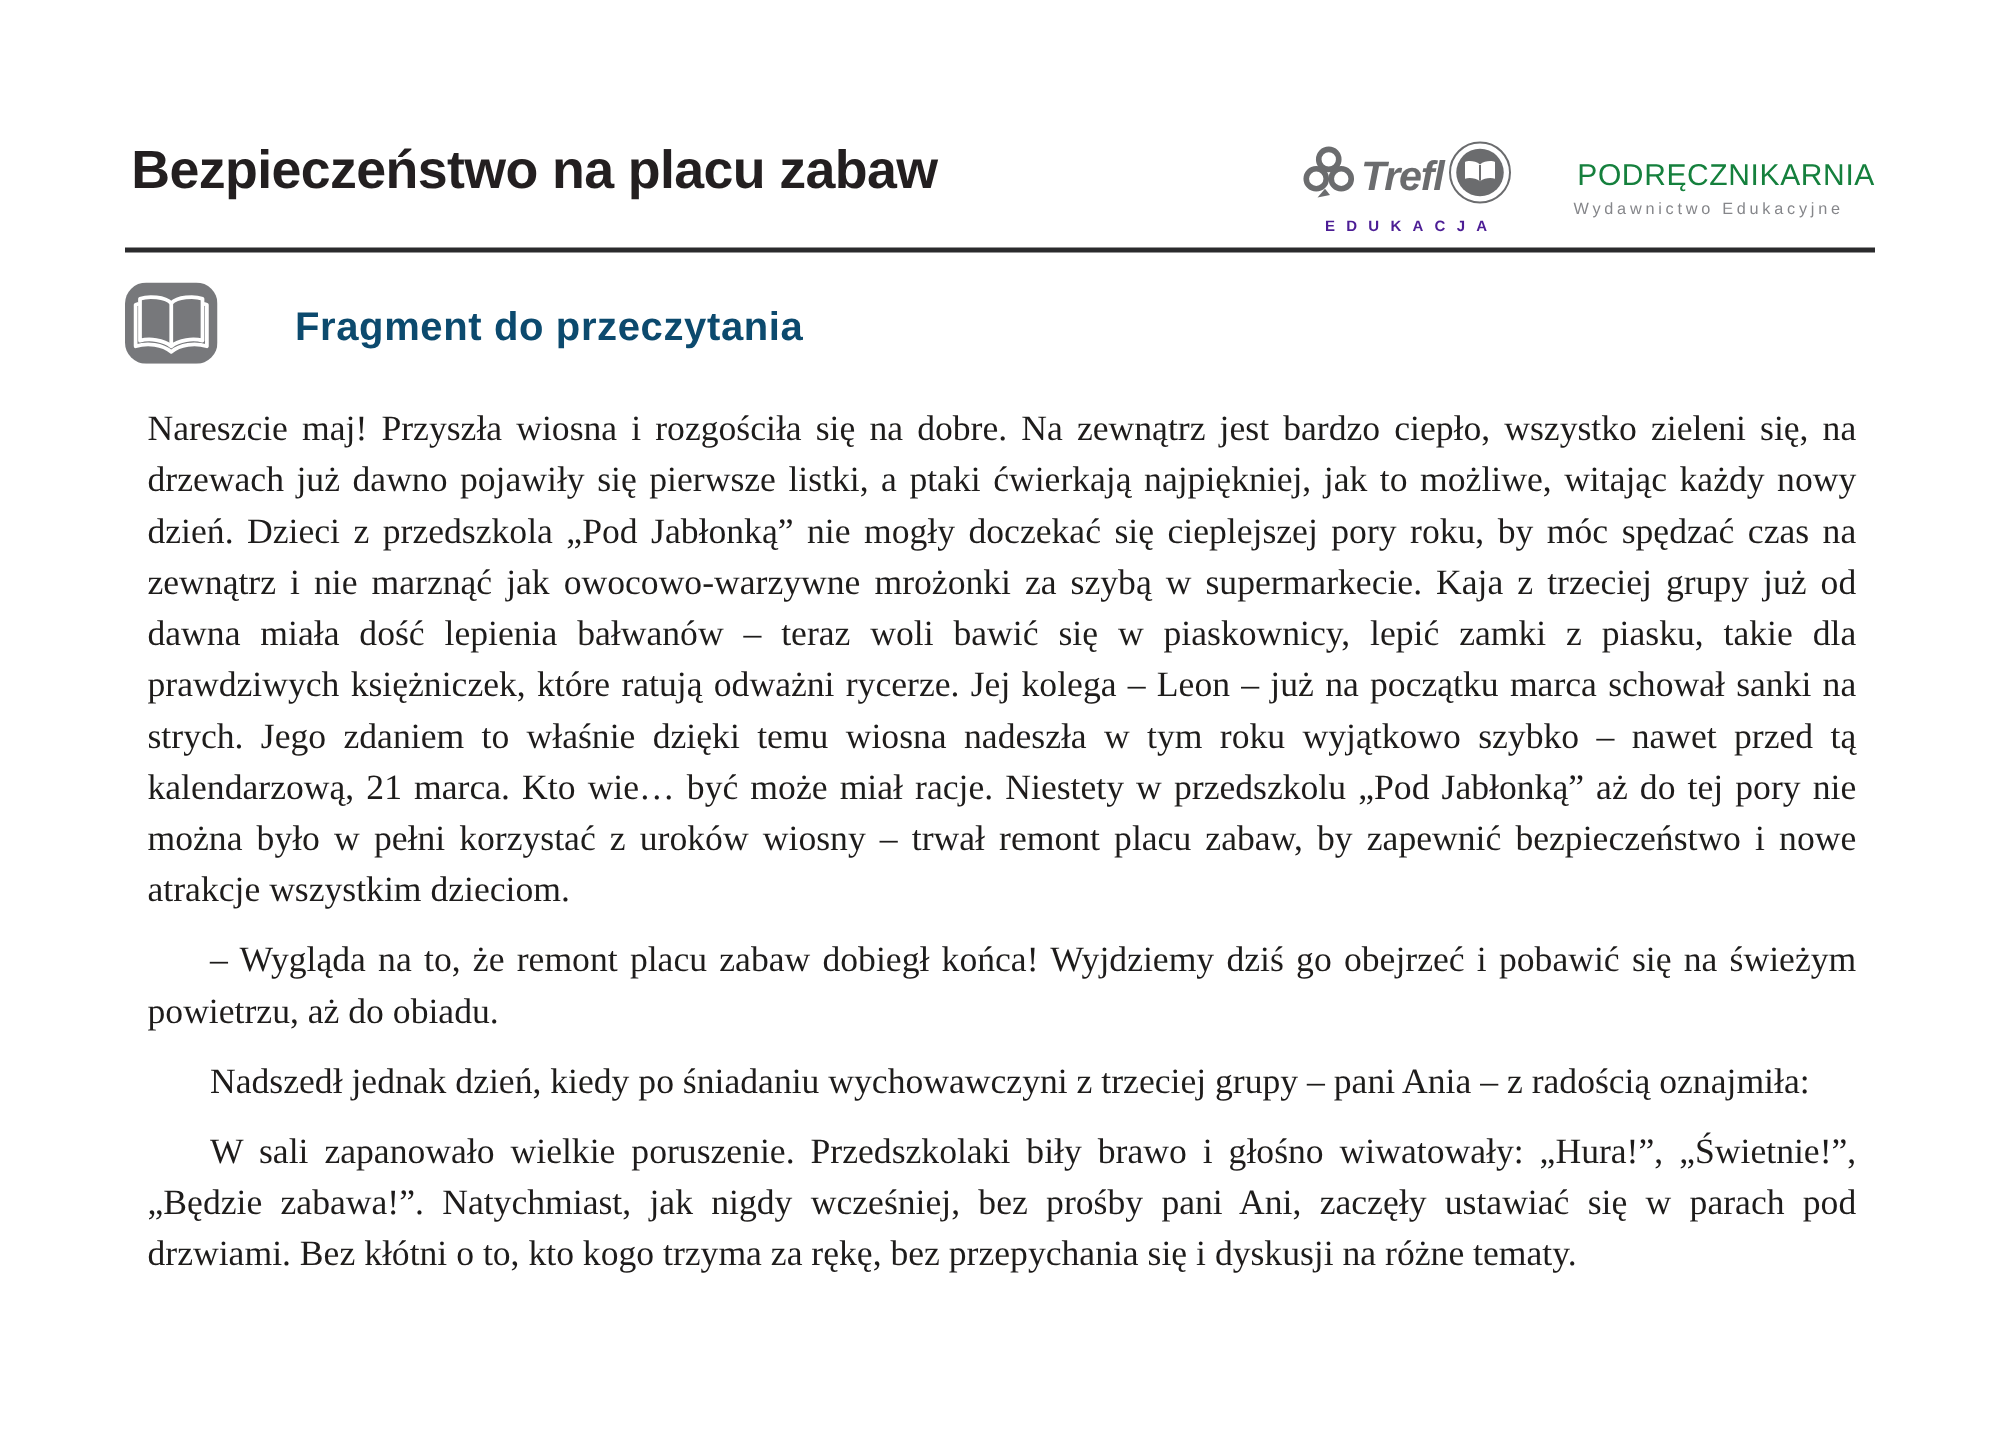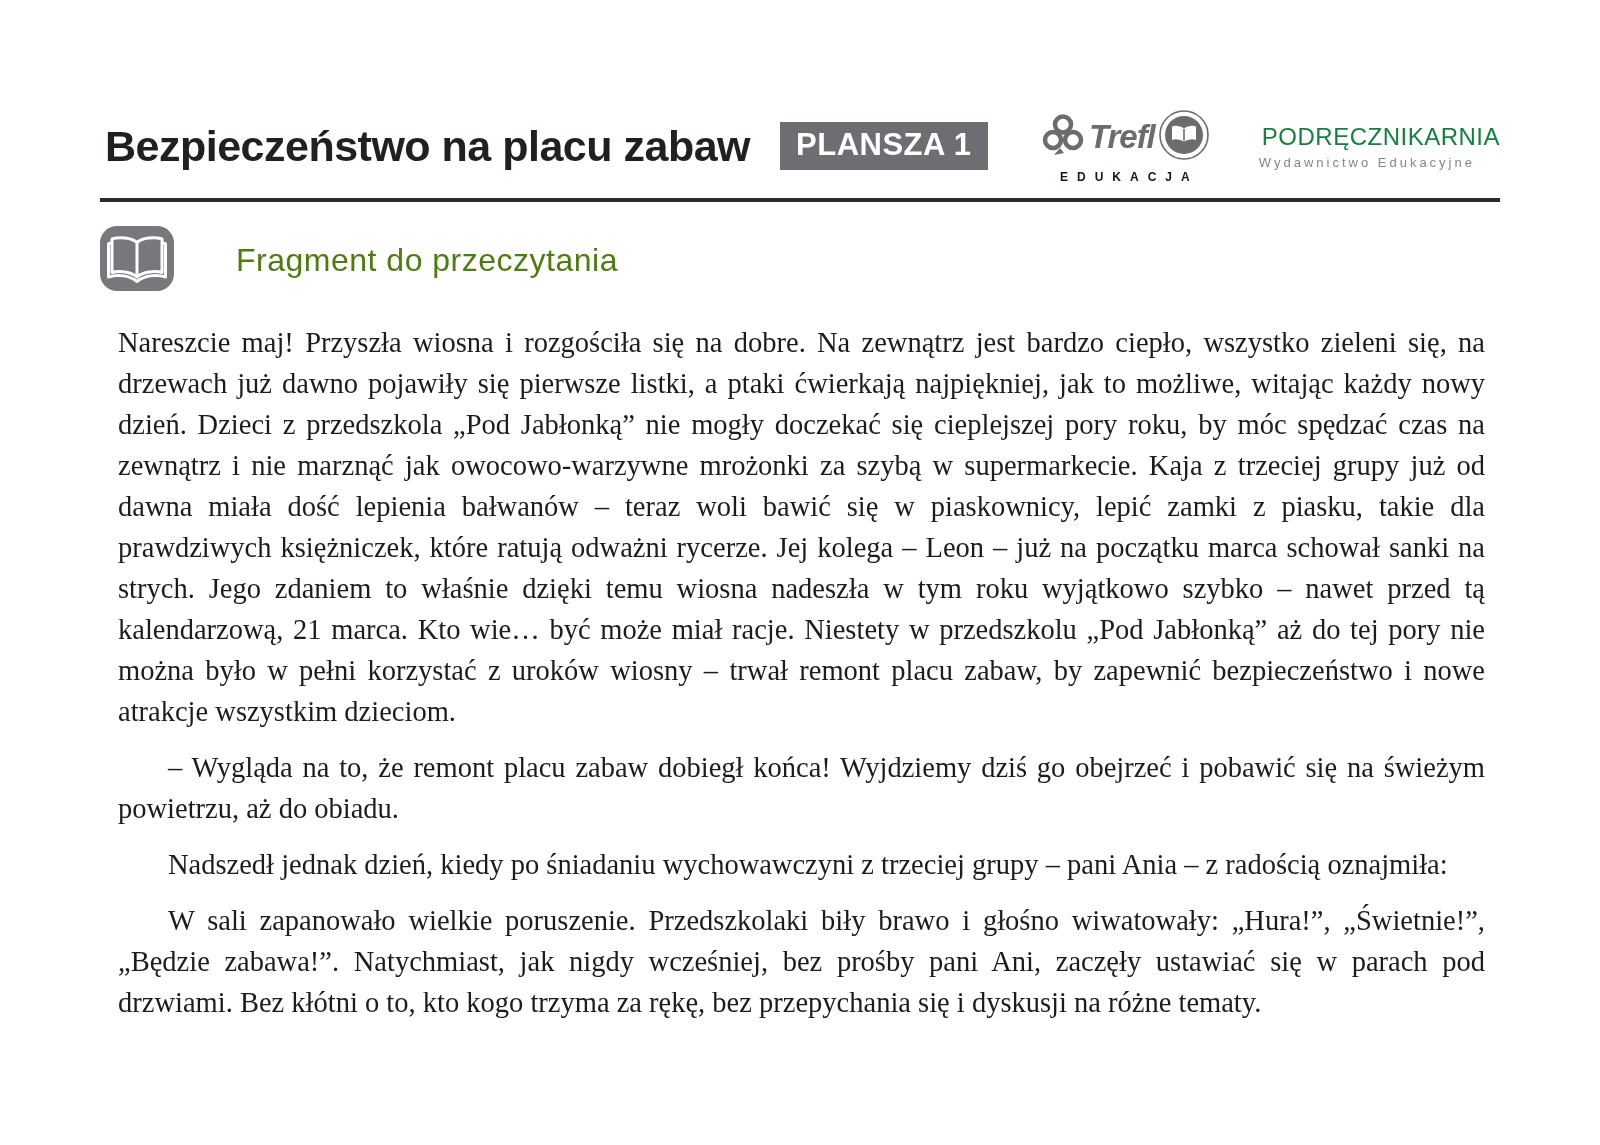--- a/index.html
+++ b/index.html
@@ -9,21 +9,21 @@
     height: 1145px;
     position: relative;
     font-family: "Liberation Sans", sans-serif;
     overflow: hidden;
   }
   .page { position: absolute; inset: 0; background: #fff; }
 
   
   .header {
     display: flex;
-    align-items: center;
+    align-items: flex-start;
     margin: 112px 100px 0 105px;
     height: 68px;
   }
   .page-title {
     font-size: 43px;
     font-weight: 700;
     color: #231f20;
     letter-spacing: -0.5px;
     white-space: nowrap;
   }
@@ -48,21 +48,21 @@
   .trefl-name {
     font-size: 33px;
     font-weight: 700;
     font-style: italic;
     color: #6b6c6e;
     letter-spacing: -1px;
   }
   .trefl-sub {
     font-size: 12px;
     font-weight: 700;
-    color: #0f172a;
+    color: #4c1d95;
     letter-spacing: 9px;
     margin-top: 5px;
     margin-right: -9px;
   }
   .publisher-block { display: flex; flex-direction: column; align-items: center; }
   .publisher-name {
     font-size: 24px;
     font-weight: 400;
     color: #15803d;
     letter-spacing: 0.5px;
@@ -87,22 +87,22 @@
 
   
   .section-row {
     display: flex;
     align-items: center;
     margin: 24px 100px 0 100px;
   }
   .section-heading {
     margin-left: 62px;
     font-size: 32px;
-    font-weight: 400;
-    color: #4d7c0f;
+    font-weight: 700;
+    color: #0c4a6e;
     letter-spacing: 0.5px;
   }
 
   
   .reading {
     margin: 27px 100px 0 103px;
     width: 1397px;
     font-family: "Liberation Serif", serif;
     font-size: 28.5px;
     line-height: 41px;
@@ -112,21 +112,20 @@
   .reading p { margin: 15px; }
   .reading p.indent { text-indent: 50px; }
 </style>
 </head>
 <body>
 
 <div class="page">
 
   <div class="header">
     <h1 class="page-title">Bezpieczeństwo na placu zabaw</h1>
-    <span class="badge">PLANSZA 1</span>
 
     <div class="brand-area">
 
       <div class="trefl-block">
         <div class="trefl-row">
           <span>
             <svg width="46" height="46" viewBox="0 0 46 46" fill="none">
               <circle cx="23" cy="12.5" r="8" stroke="#6b6c6e" stroke-width="4.5"></circle>
               <circle cx="13" cy="28" r="8" stroke="#6b6c6e" stroke-width="4.5"></circle>
               <circle cx="33" cy="28" r="8" stroke="#6b6c6e" stroke-width="4.5"></circle>

